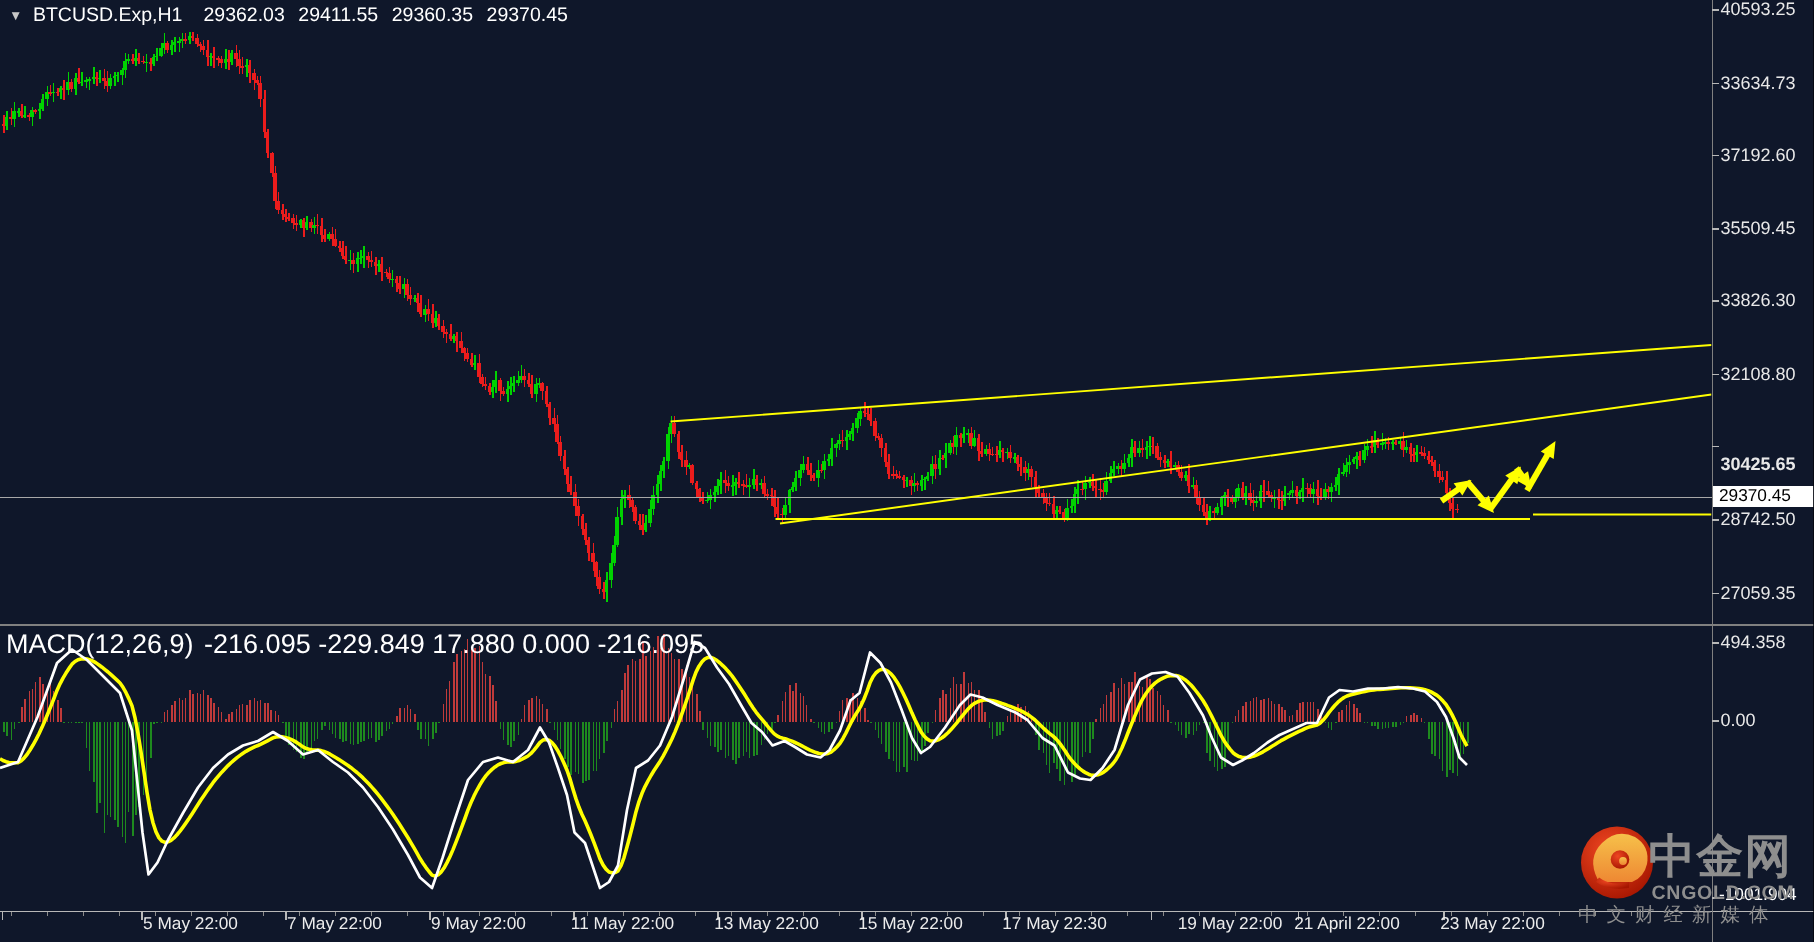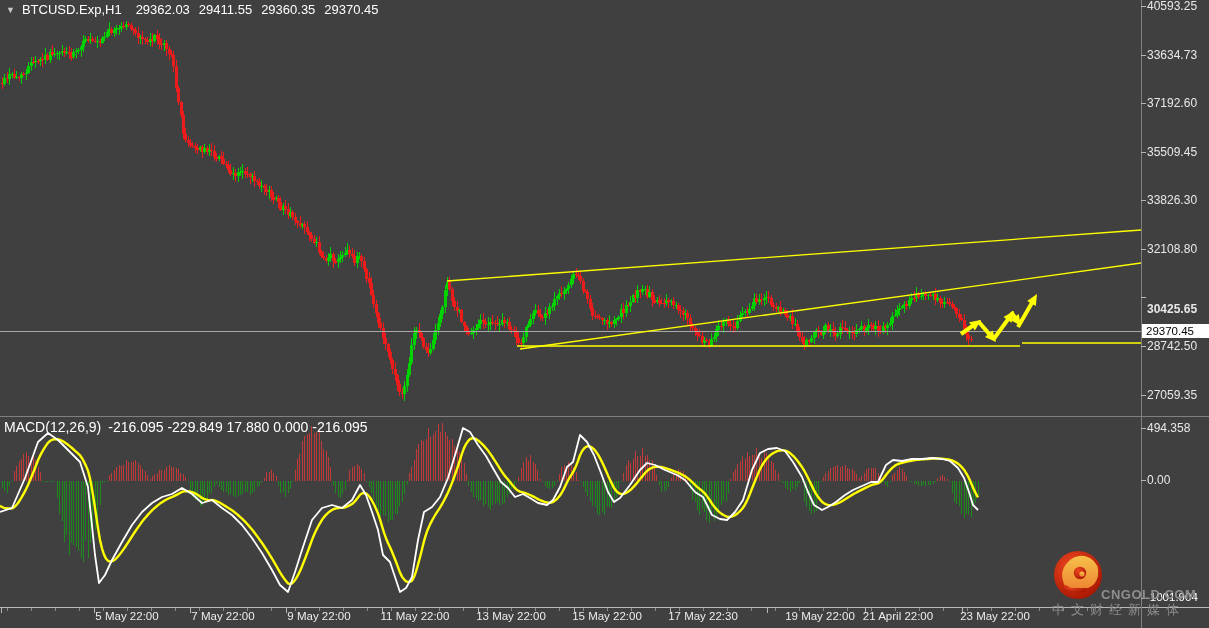--- a/index.html
+++ b/index.html
@@ -1,24 +1,24 @@
 <!DOCTYPE html>
 <html><head>
 <meta charset="utf-8">
 <style>
   html,body{margin:0;padding:0;background:#000;}
-  #terminal{position:relative;width:1209px;height:628px;background:#404040;overflow:hidden;
+  #terminal{position:relative;width:1209px;height:628px;background:#0f172a;overflow:hidden;
             font-family:"Liberation Sans",sans-serif;}
   #chart-svg{position:absolute;left:0;top:0;}
   .ovl{position:absolute;white-space:nowrap;}
   #quote-line{left:6px;top:2px;color:#fff;font-size:13px;}
   #quote-line .sym{margin-right:14px;}
   #quote-line .val{margin-right:9px;}
   .dd-arrow{display:inline-block;color:#c8c8c8;font-size:9px;vertical-align:1px;margin-right:7px;}
-  #macd-label{left:4px;top:419px;color:#fff;font-size:14px;}
+  #macd-label{left:4px;top:419px;color:#fff;font-size:18px;}
   #macd-label .ind-vals{margin-left:7px;}
   .pa-label{position:absolute;left:1147px;color:#e8e8e8;font-size:12px;transform:translateY(-50%);}
   .ta-label{position:absolute;top:610px;color:#ececec;font-size:11.5px;transform:translateX(-50%);}
   #cur-price-box{position:absolute;left:1142px;top:324px;width:67px;height:14px;background:#fff;
        color:#000;font-size:11.5px;line-height:14px;padding-left:4px;box-sizing:border-box;}
   #watermark{position:absolute;left:1040px;top:548px;width:169px;height:76px;color:#8e8e8e;}
   #wm-brand{position:absolute;left:59px;top:2px;font-size:31px;font-weight:bold;letter-spacing:1px;color:#8e8e8e;}
   #wm-domain{position:absolute;left:61px;top:39px;font-size:13px;font-weight:bold;letter-spacing:.5px;color:#8e8e8e;}
   #wm-tagline{position:absolute;left:12px;top:53px;font-size:13px;letter-spacing:6px;color:#8e8e8e;}
   #macd-low-label{position:absolute;left:1146px;top:591px;color:#fff;font-size:11.5px;}
@@ -1422,17 +1422,18 @@
       <div class="ta-label" style="left: 820px; text-align: center;">19 May 22:00</div>
       <div class="ta-label" style="left: 898px;">21 April 22:00</div>
       <div class="ta-label" style="left: 995px;">23 May 22:00</div>
     </div>
 
 <div id="cur-price-box">29370.45</div>
 
 <div id="macd-low-label" class="ovl">-1001.904</div>
 
 <div id="watermark">
+  <div id="wm-brand">中金网</div>
   <div id="wm-domain">CNGOLD.COM</div>
   <div id="wm-tagline">中文财经新媒体</div>
 </div>
 
 </div>
 
 </body></html>

